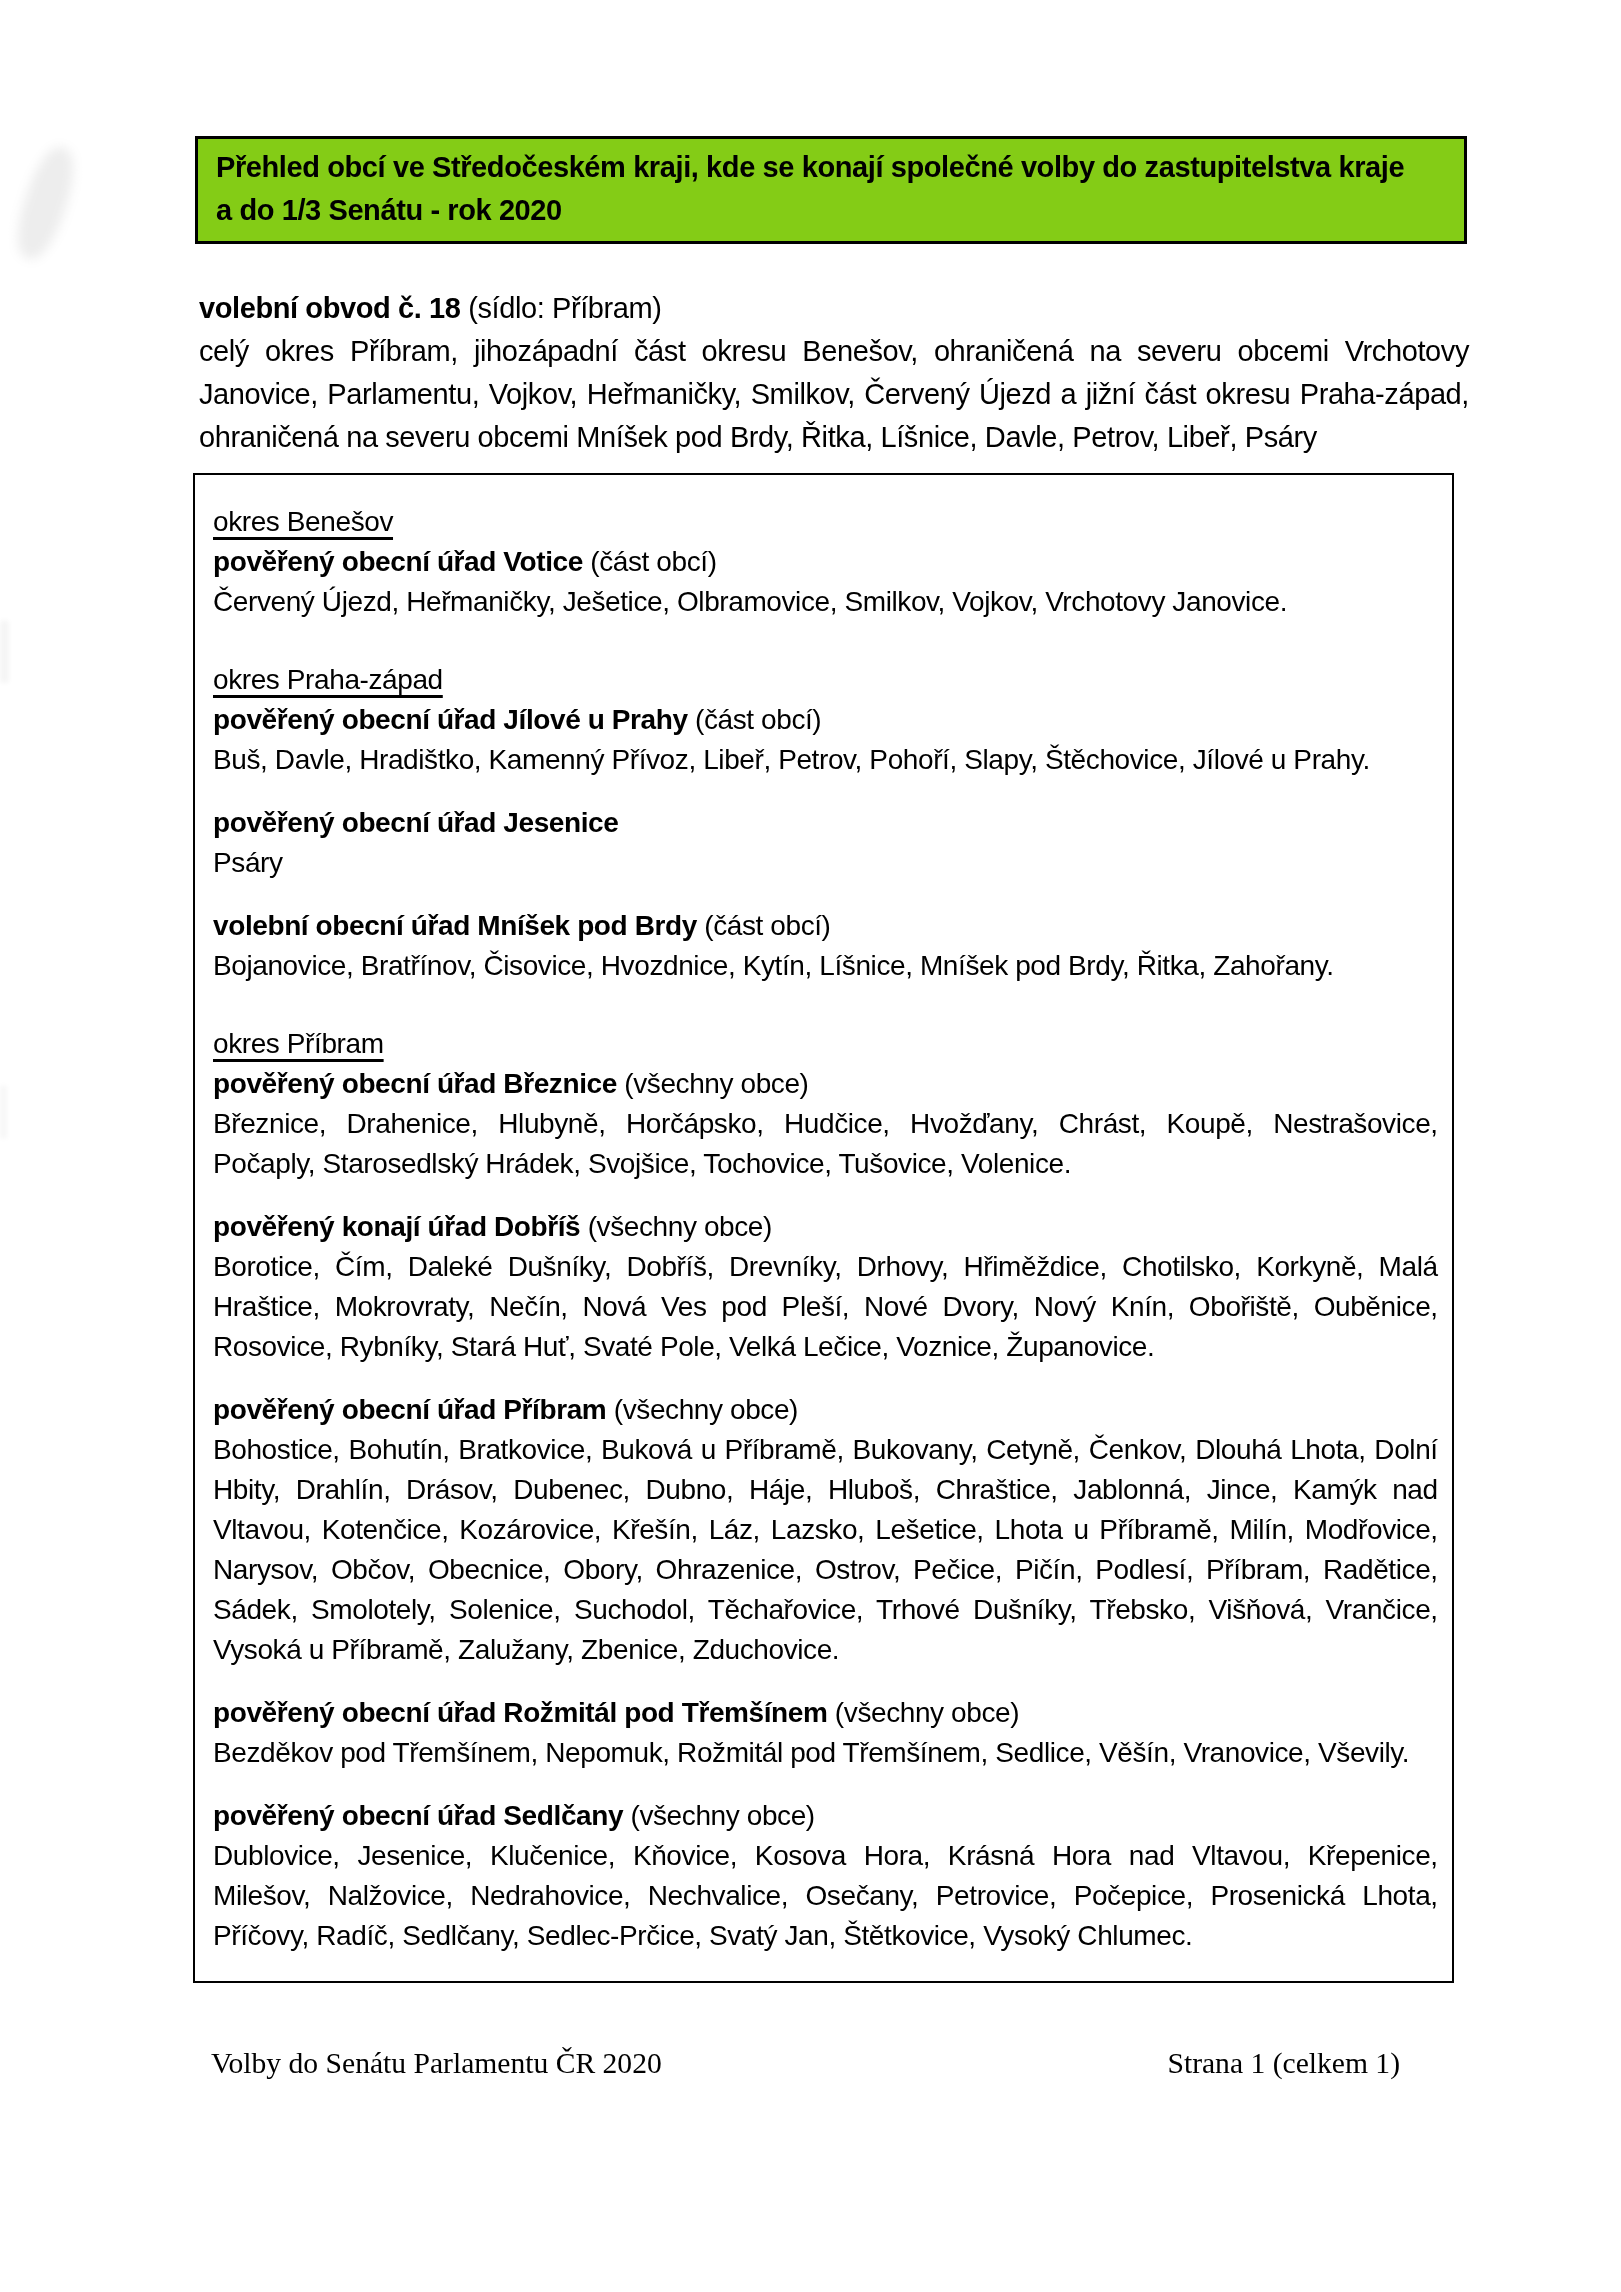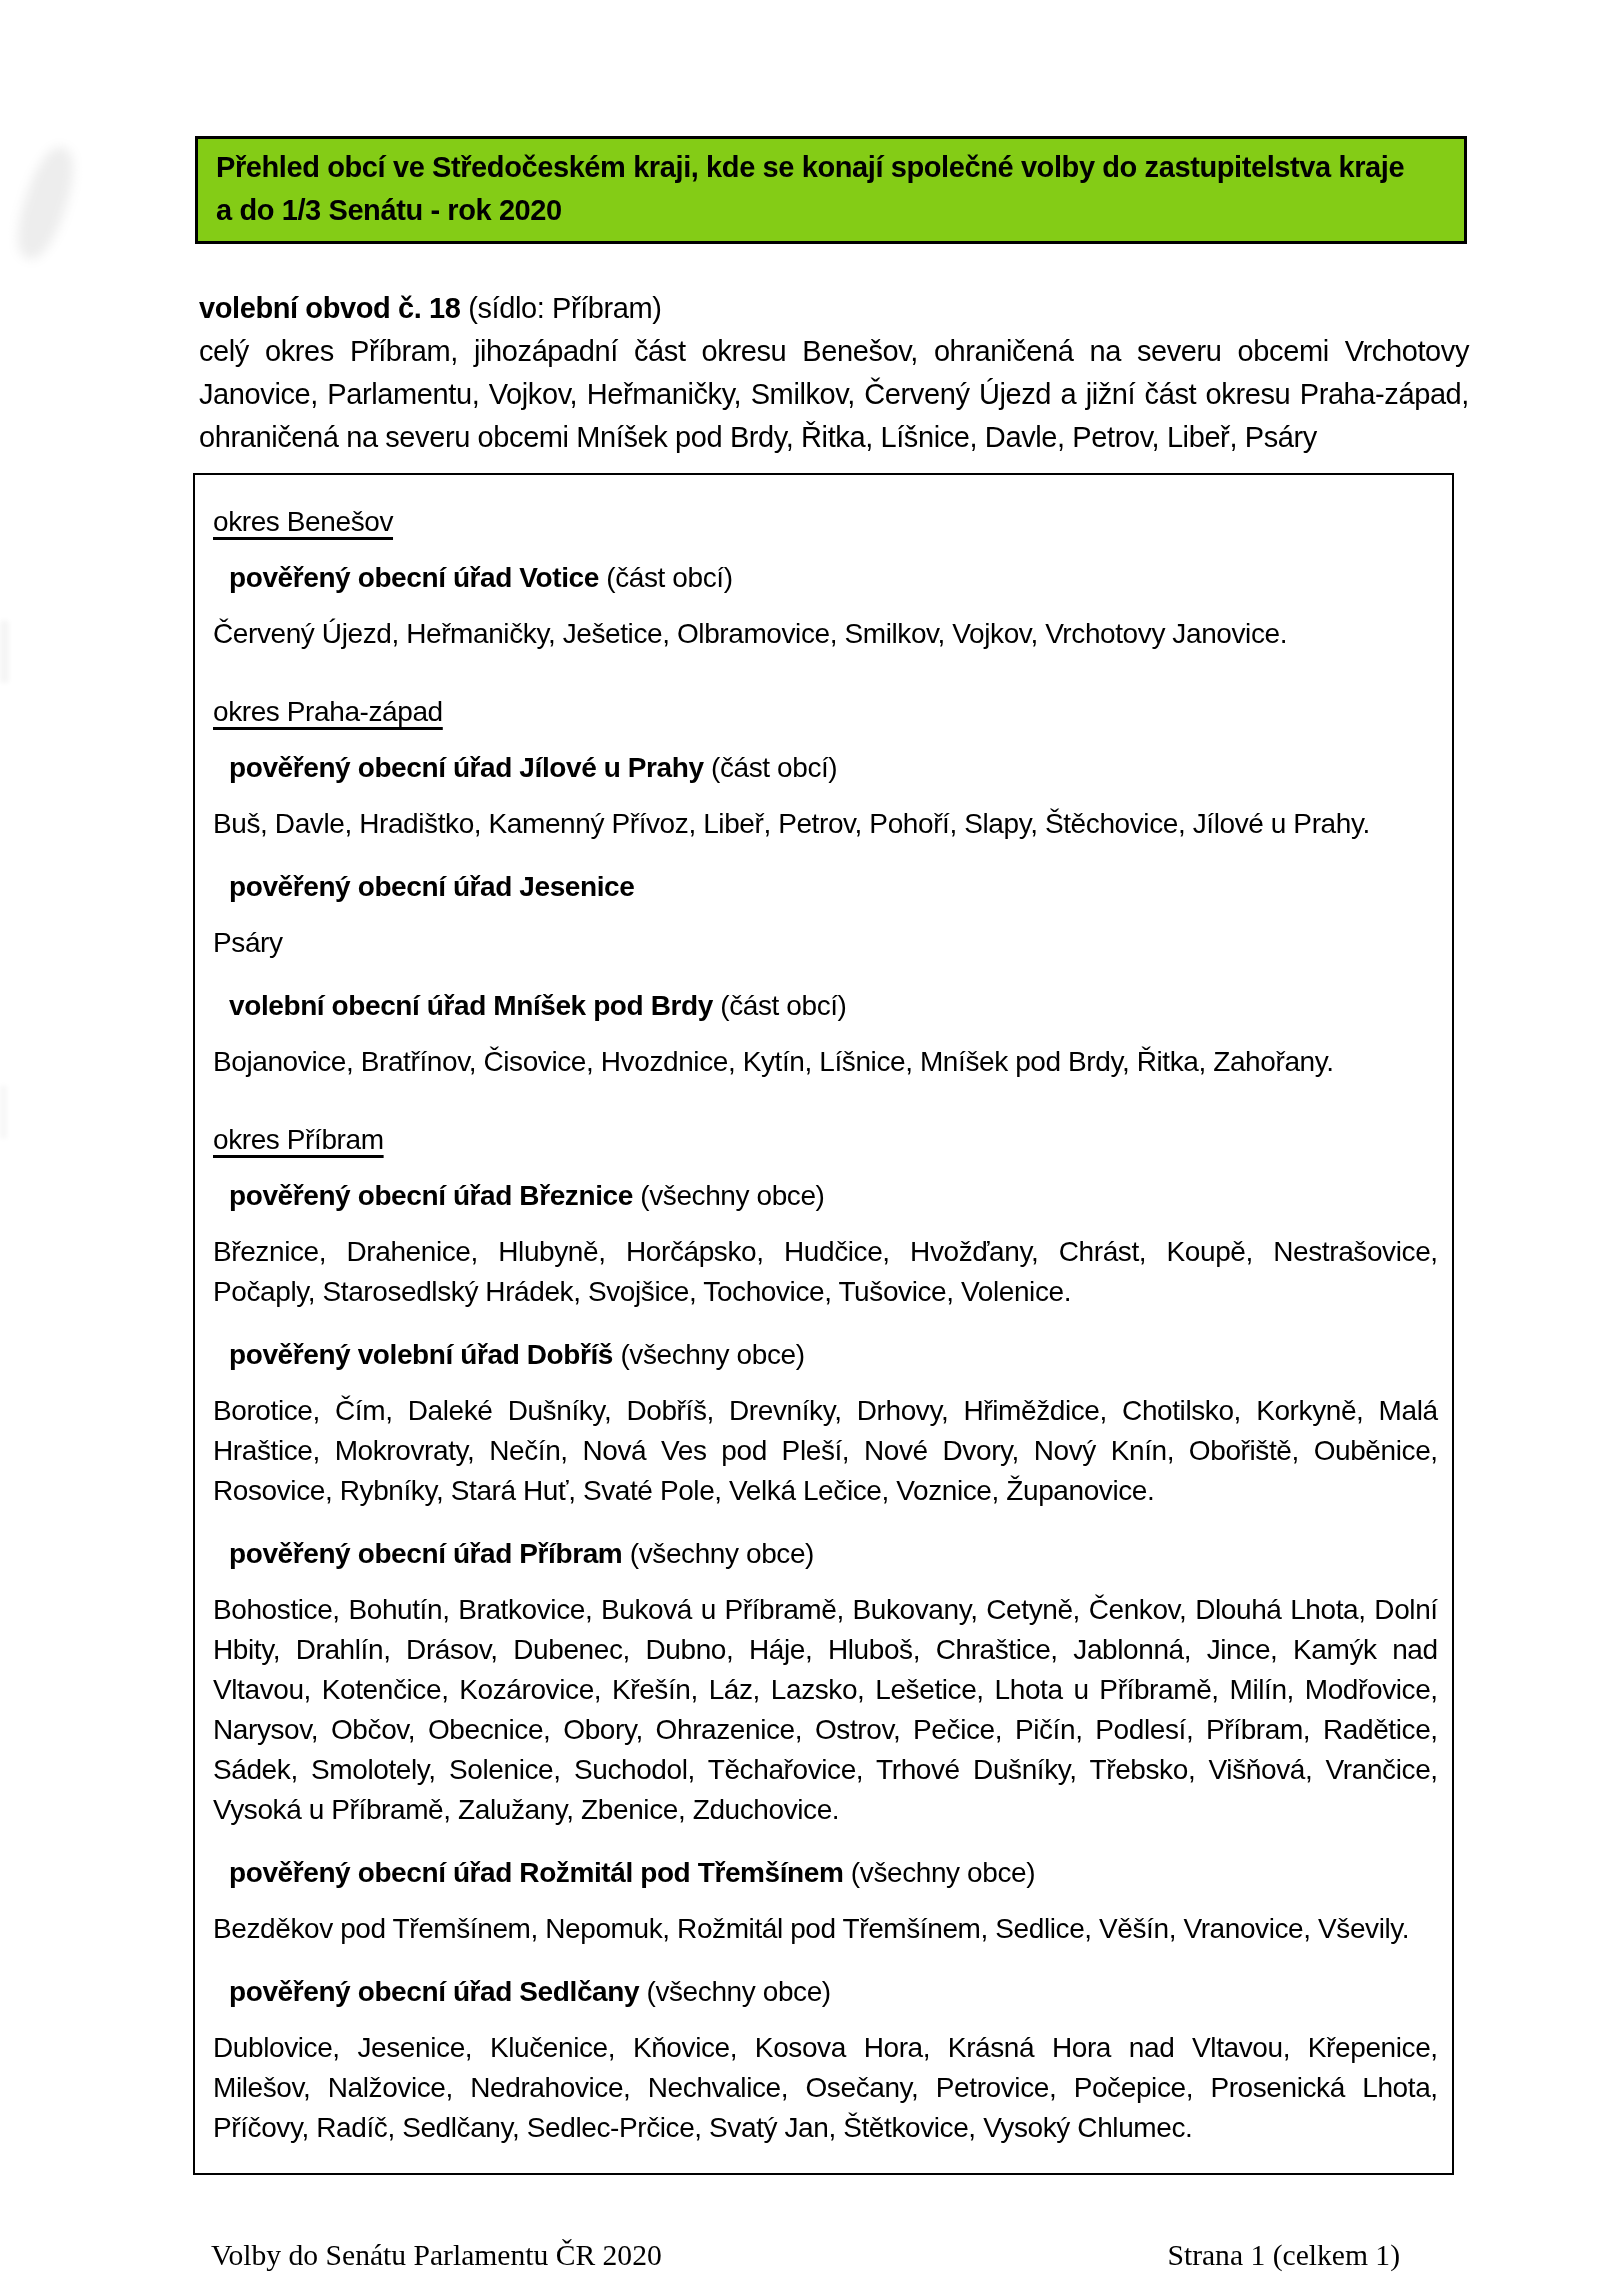--- a/index.html
+++ b/index.html
@@ -54,21 +54,21 @@
   .okres-group + .okres-group { margin-top: 38px; }
   .okres-heading { margin: 0; }
   .okres-heading .u {
     font-weight: normal;
     text-decoration: underline;
     text-decoration-thickness: 2.7px;
     text-underline-offset: 6.3px;
   }
   .office { margin-top: 23px; }
   .okres-heading + .office { margin-top: 0; }
-  .office-heading { margin: 16px; }
+  .office-heading { margin: 0; }
   .office p { margin: 0; text-align: justify; }
 
   .footer {
     margin: 64px 222px 0 211px;
     display: flex;
     justify-content: space-between;
     font-family: "Liberation Serif", serif;
     font-size: 29.6px;
   }
 </style>
@@ -117,21 +117,21 @@
       </div>
     </div>
 
     <div class="okres-group">
       <div class="okres-heading"><span class="u">okres Příbram</span></div>
       <div class="office">
         <div class="office-heading"><span class="b">pověřený obecní úřad Březnice</span><span> (všechny obce)</span></div>
         <p>Březnice, Drahenice, Hlubyně, Horčápsko, Hudčice, Hvožďany, Chrást, Koupě, Nestrašovice, Počaply, Starosedlský Hrádek, Svojšice, Tochovice, Tušovice, Volenice.</p>
       </div>
       <div class="office">
-        <div class="office-heading"><span class="b">pověřený volební úřad Dobříš</span><span> (všechny obce)</span></div>
+        <div class="office-heading"><span class="b">pověřený konají úřad Dobříš</span><span> (všechny obce)</span></div>
         <p>Borotice, Čím, Daleké Dušníky, Dobříš, Drevníky, Drhovy, Hřiměždice, Chotilsko, Korkyně, Malá Hraštice, Mokrovraty, Nečín, Nová Ves pod Pleší, Nové Dvory, Nový Knín, Obořiště, Ouběnice, Rosovice, Rybníky, Stará Huť, Svaté Pole, Velká Lečice, Voznice, Županovice.</p>
       </div>
       <div class="office">
         <div class="office-heading"><span class="b">pověřený obecní úřad Příbram</span><span> (všechny obce)</span></div>
         <p>Bohostice, Bohutín, Bratkovice, Buková u Příbramě, Bukovany, Cetyně, Čenkov, Dlouhá Lhota, Dolní Hbity, Drahlín, Drásov, Dubenec, Dubno, Háje, Hluboš, Chraštice, Jablonná, Jince, Kamýk nad Vltavou, Kotenčice, Kozárovice, Křešín, Láz, Lazsko, Lešetice, Lhota u Příbramě, Milín, Modřovice, Narysov, Občov, Obecnice, Obory, Ohrazenice, Ostrov, Pečice, Pičín, Podlesí, Příbram, Radětice, Sádek, Smolotely, Solenice, Suchodol, Těchařovice, Trhové Dušníky, Třebsko, Višňová, Vrančice, Vysoká u Příbramě, Zalužany, Zbenice, Zduchovice.</p>
       </div>
       <div class="office">
         <div class="office-heading"><span class="b">pověřený obecní úřad Rožmitál pod Třemšínem</span><span> (všechny obce)</span></div>
         <p>Bezděkov pod Třemšínem, Nepomuk, Rožmitál pod Třemšínem, Sedlice, Věšín, Vranovice, Vševily.</p>
       </div>

